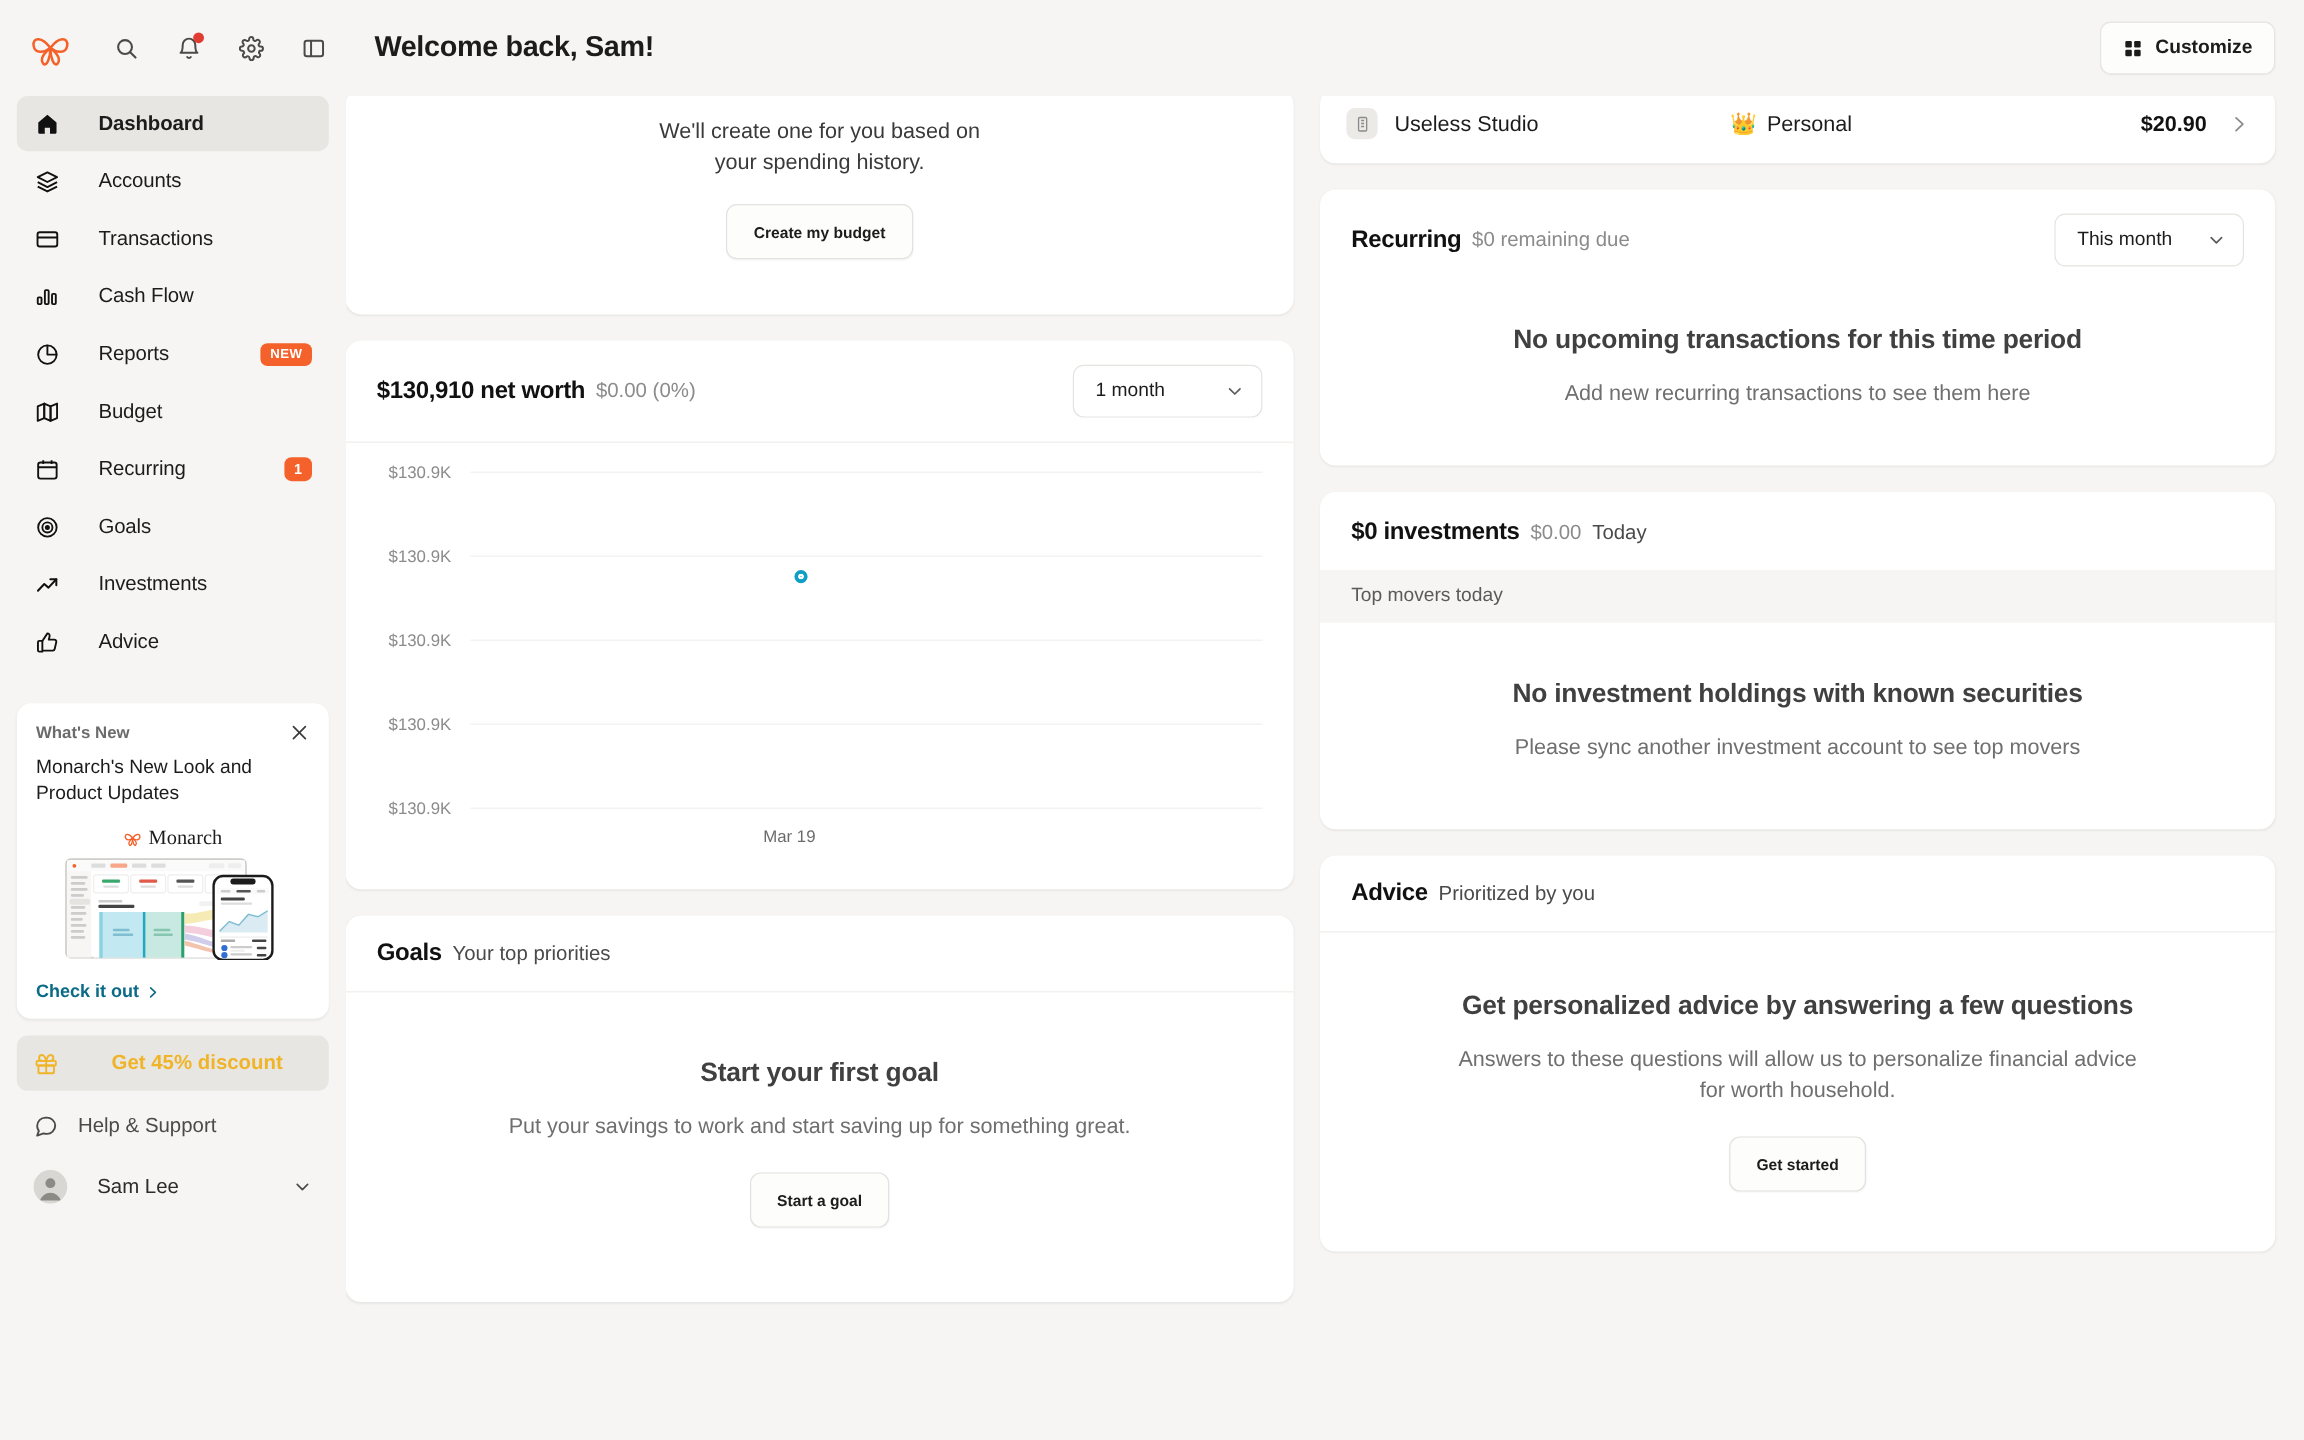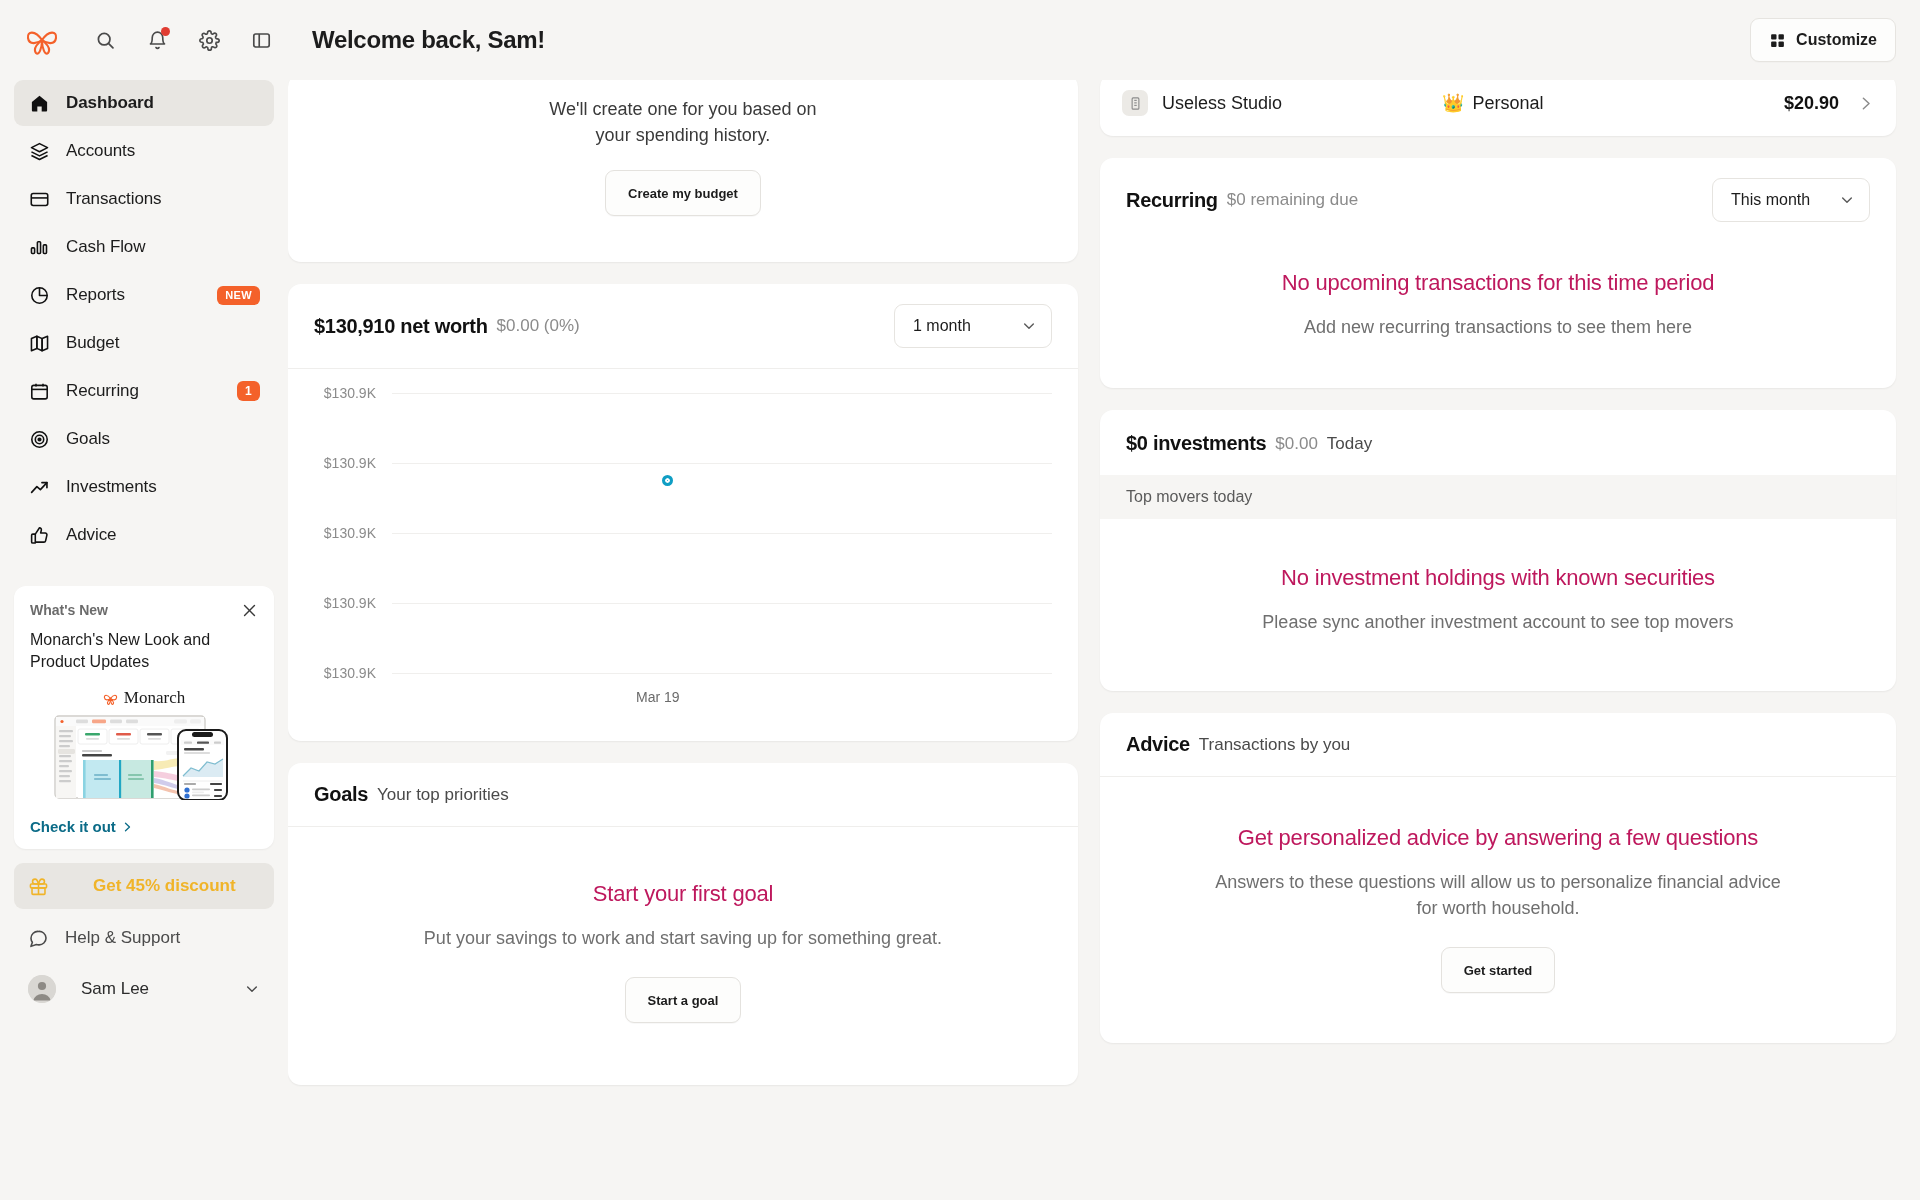--- a/index.html
+++ b/index.html
@@ -51,21 +51,21 @@
   
   .sidebar {
     width: 288px; flex: 0 0 288px;
     background: #f6f5f3;
     display: flex; flex-direction: column;
     padding: 0 14px 0 14px;
     position: relative;
   }
   .nav { display: flex; flex-direction: column; }
   .nav-item {
-    display: flex; align-items: center; gap: 16px;
+    display: flex; align-items: center; gap: 32px;
     height: 46px; padding: 0 14px; border-radius: 9px;
     cursor: pointer; color: #1c1c1c;
     margin-bottom: 2px;
   }
   .nav-item.active { background: #e8e6e2; }
   .nav-item .nav-ico { width: 22px; height: 22px; display:flex; align-items:center; justify-content:center; flex: 0 0 22px;}
   .nav-item .nav-label { font-size: 17px; font-weight: 400; letter-spacing: -0.1px; }
   .nav-item.active .nav-label { font-weight: 600; }
   .badge {
     margin-left: auto;
@@ -195,21 +195,21 @@
     width: 11px; height: 11px; border-radius: 50%;
     background: #0f9ec4; border: 3px solid #0f9ec4;
     box-shadow: inset 0 0 0 2px #ffffff;
   }
   .x-lab {
     position: absolute; font-size: 14px; color: #6b6b6b;
   }
 
   
   .empty { padding: 54px 30px 62px 30px; text-align: center; }
-  .empty-title { font-size: 22px; font-weight: 400; color: #be185d; letter-spacing: -0.2px; }
+  .empty-title { font-size: 22px; font-weight: 700; color: #404040; letter-spacing: -0.2px; }
   .empty-sub { margin-top: 18px; font-size: 18px; color: #6f6f6f; line-height: 1.45; }
   .empty .btn { margin-top: 26px; }
 
   
   .acct-card { padding: 0; }
   .acct-row {
     display: flex; align-items: center;
     padding: 16px 22px 20px 22px;
     cursor: pointer;
   }
@@ -686,21 +686,21 @@
           <div class="subbar">Top movers today</div>
           <div class="empty" style="padding:46px 30px 56px 30px;">
             <div class="empty-title">No investment holdings with known securities</div>
             <div class="empty-sub">Please sync another investment account to see top movers</div>
           </div>
         </div>
 
         <div class="card">
           <div class="card-head">
             <span class="card-title">Advice</span>
-            <span class="card-sub dark">Transactions by you</span>
+            <span class="card-sub dark">Prioritized by you</span>
           </div>
           <div class="empty" style="padding:48px 30px 50px 30px;">
             <div class="empty-title">Get personalized advice by answering a few questions</div>
             <div class="empty-sub">
               <div>Answers to these questions will allow us to personalize financial advice</div>
               <div>for worth household.</div>
             </div>
             <button class="btn">Get started</button>
           </div>
         </div>

